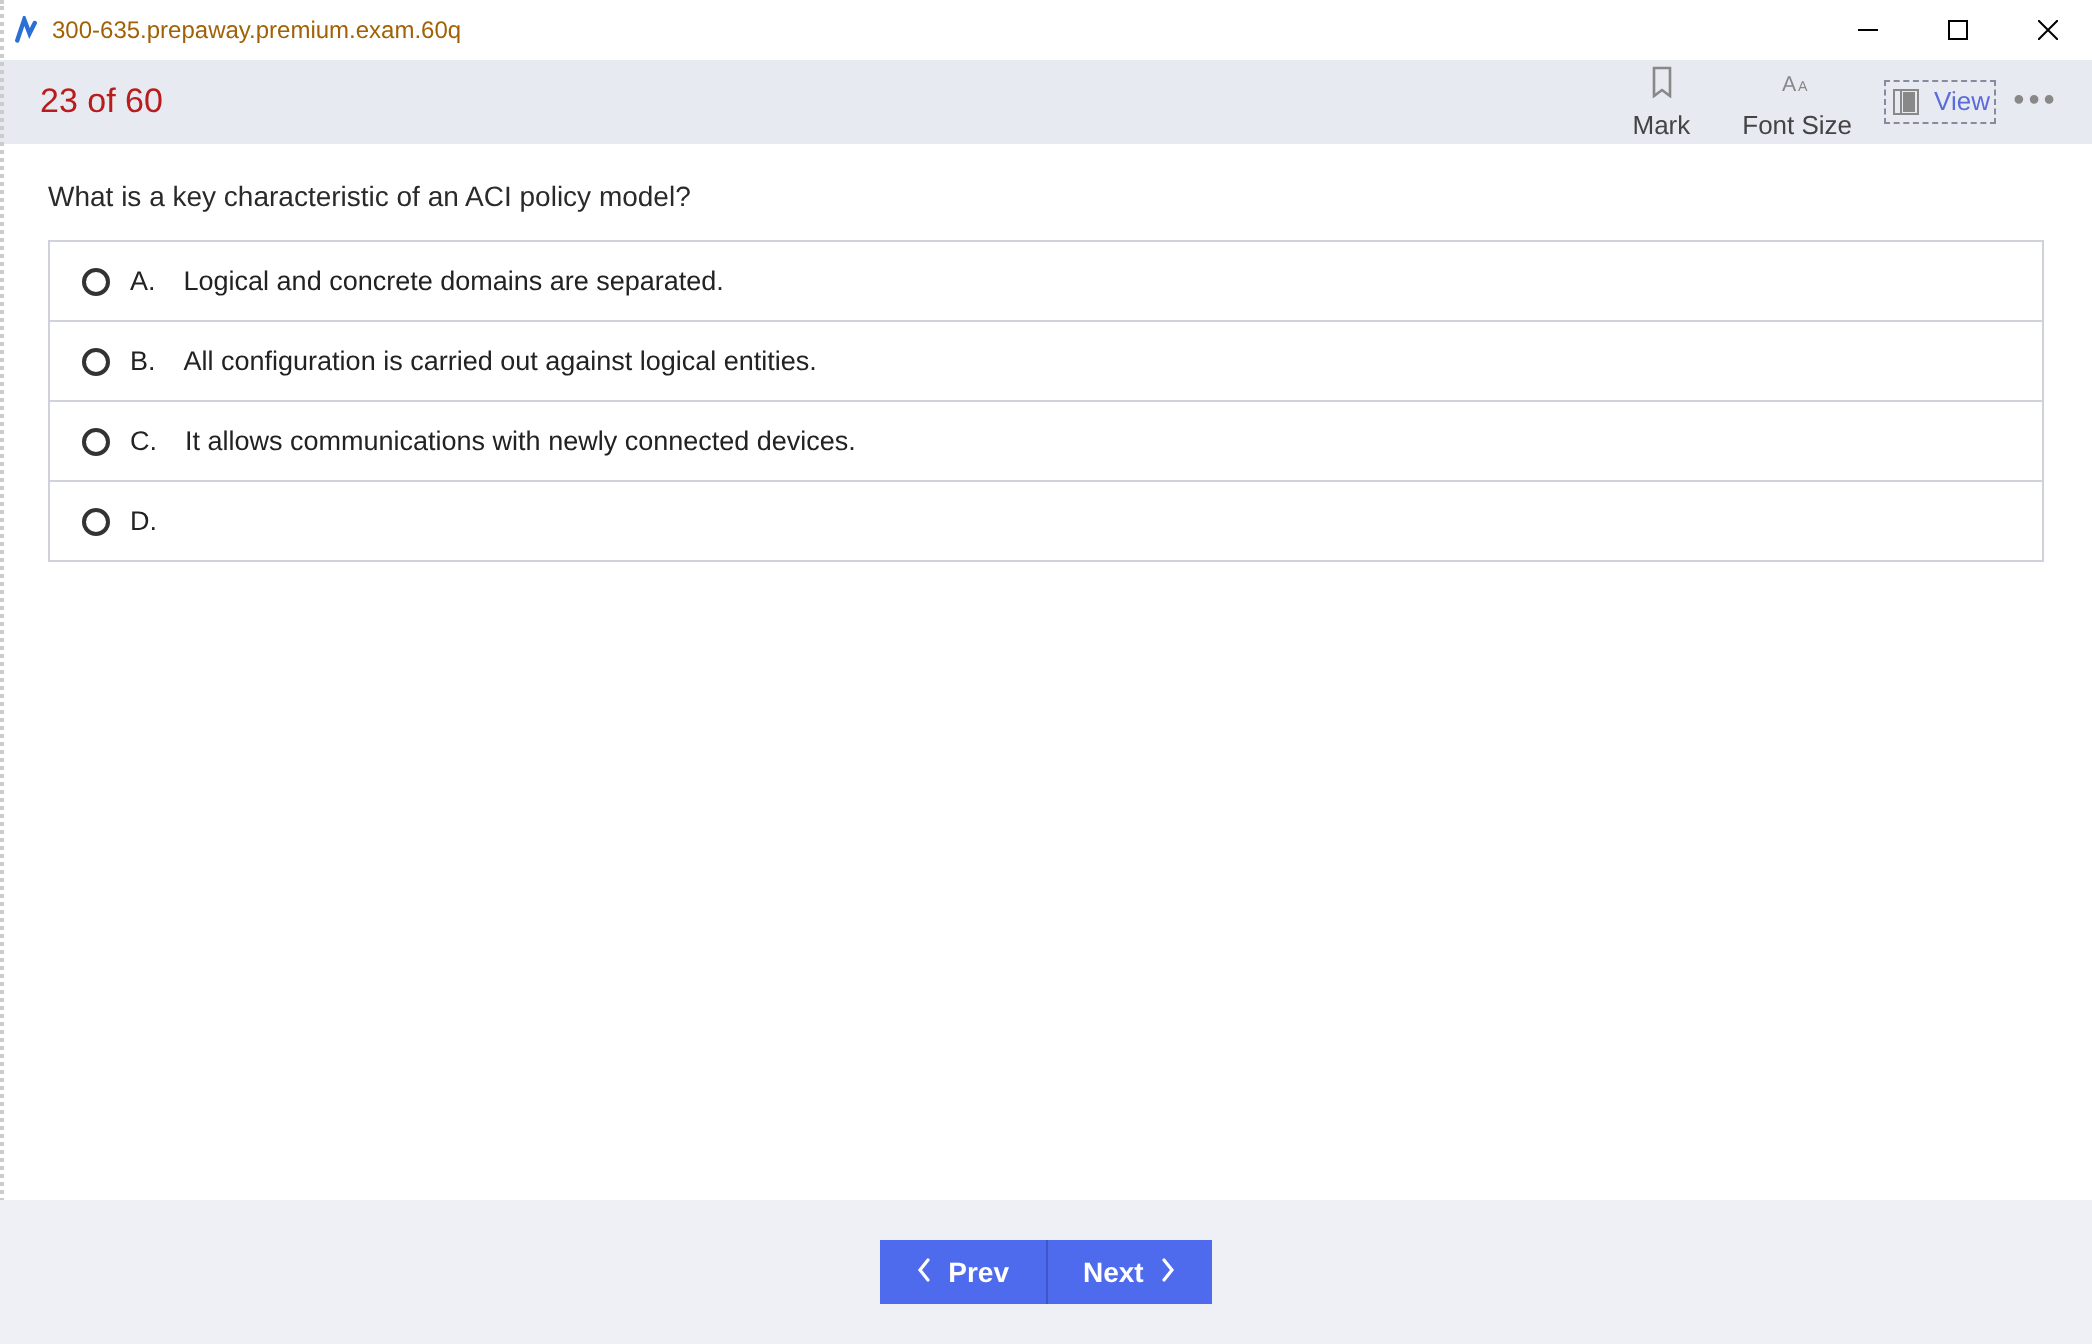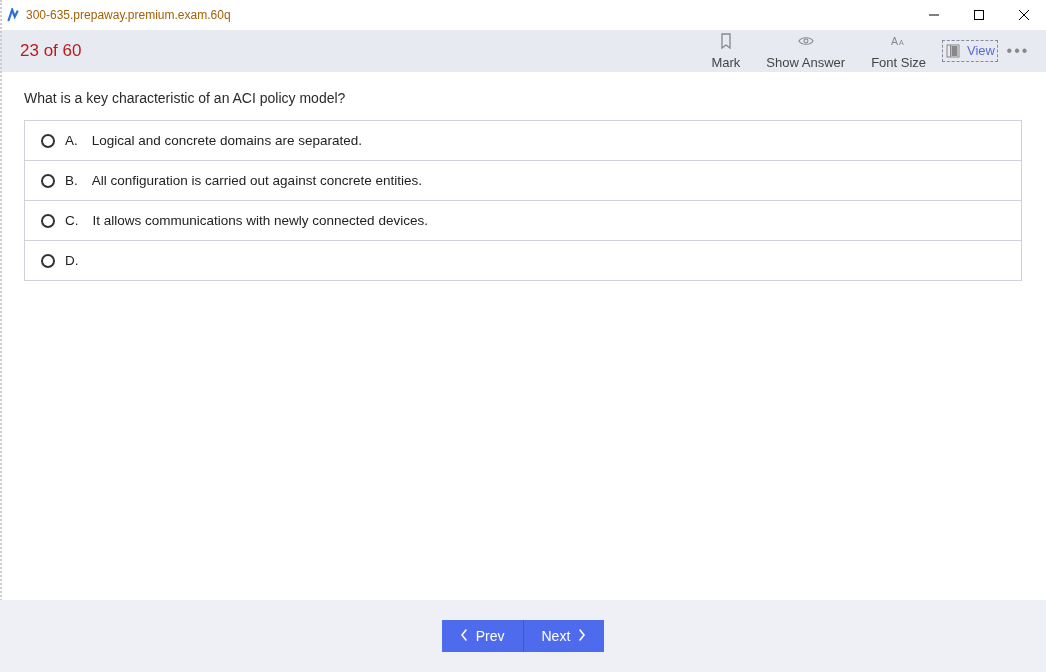--- a/index.html
+++ b/index.html
@@ -58,21 +58,21 @@
   .footer {
     position: absolute; bottom: 0; left:0; right:0;
     height: 72px;
     background: #eef0f6;
     display:flex; align-items:center; justify-content:center;
   }
   .nav-group { display:flex; }
   .nav-btn {
     background:#4f6bed; color:#fff; font-size:14px;
     padding: 8px 18px; display:flex; align-items:center; gap:8px;
-    border-right:1px solid #3e56c6; cursor:pointer;
+    border-right:1px solid #3e56c6; cursor:pointer;font-weight:bold;
   }
   .nav-btn:last-child { border-right:none; }
   .nav-btn .chev { font-size: 12px; }
 
   .left-edge { position:absolute; left:0; top:0; bottom:0; width:4px; border-left: 2px dotted #ccc; }
 </style>
 </head>
 <body>
 
 <div class="left-edge"></div>
@@ -110,29 +110,20 @@
     <div class="tool-item">
       <span class="ico">
         <svg width="14" height="16" viewBox="0 0 14 16">
             <path d="M3 1 h8 v14 l-4 -3 l-4 3 z" fill="none" stroke="#888" stroke-width="1.3"></path>
           </svg>
       </span>
       <span>Mark</span>
     </div>
     <div class="tool-item">
       <span class="ico">
-        <svg width="18" height="12" viewBox="0 0 18 12">
-            <path d="M1 6 C4 1 14 1 17 6 C14 11 4 11 1 6 Z" fill="none" stroke="#888" stroke-width="1.2"></path>
-            <circle cx="9" cy="6" r="2.2" fill="none" stroke="#888" stroke-width="1.2"></circle>
-          </svg>
-      </span>
-      <span>Show Answer</span>
-    </div>
-    <div class="tool-item">
-      <span class="ico">
         <svg width="18" height="14" viewBox="0 0 18 14">
             <text x="0" y="12" font-size="12" fill="#888" font-family="Arial">A</text>
             <text x="9" y="12" font-size="8" fill="#888" font-family="Arial">A</text>
           </svg>
       </span>
       <span>Font Size</span>
     </div>
     <div class="view-btn">
       <span class="ico">
         <svg width="14" height="14" viewBox="0 0 14 14">
@@ -153,21 +144,21 @@
   <div class="question">What is a key characteristic of an ACI policy model?</div>
   <div class="answers">
     <div class="answer">
       <span class="radio"></span>
       <span class="letter">A.</span>
       <span>Logical and concrete domains are separated.</span>
     </div>
     <div class="answer">
       <span class="radio"></span>
       <span class="letter">B.</span>
-      <span>All configuration is carried out against concrete entities.</span>
+      <span>All configuration is carried out against logical entities.</span>
     </div>
     <div class="answer">
       <span class="radio"></span>
       <span class="letter">C.</span>
       <span>It allows communications with newly connected devices.</span>
     </div>
     <div class="answer">
       <span class="radio"></span>
       <span class="letter">D.</span>
     </div>

